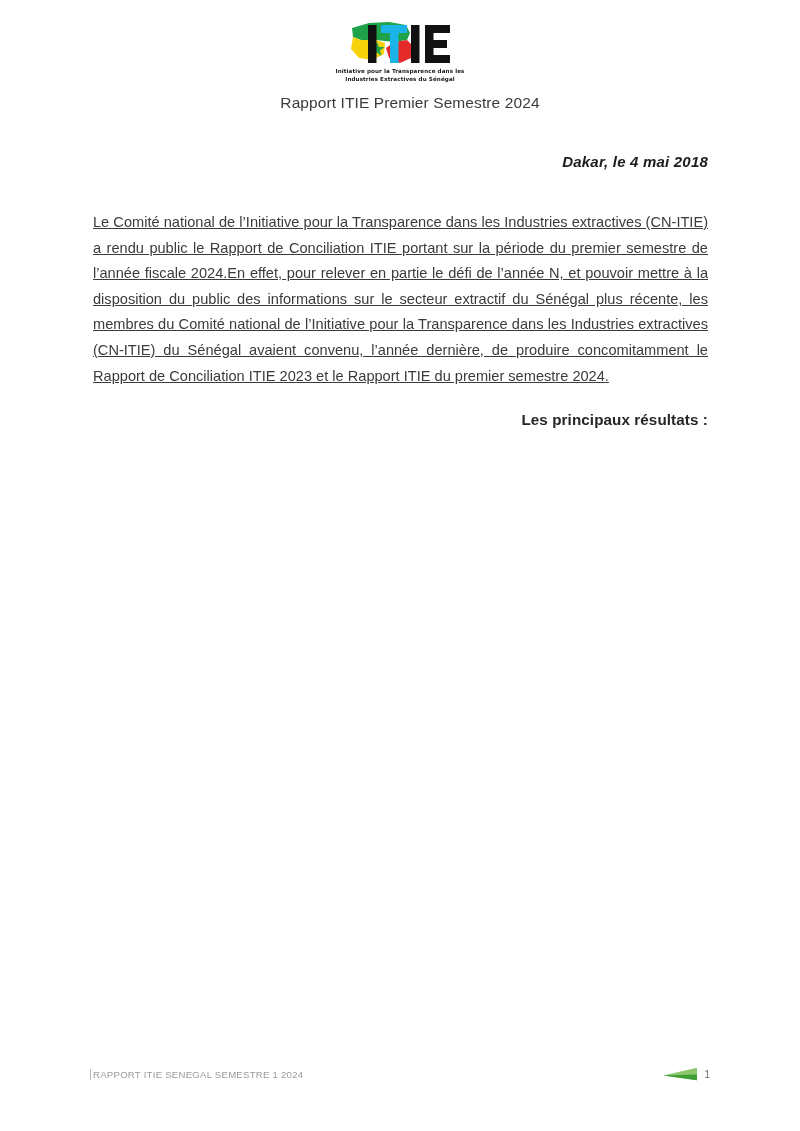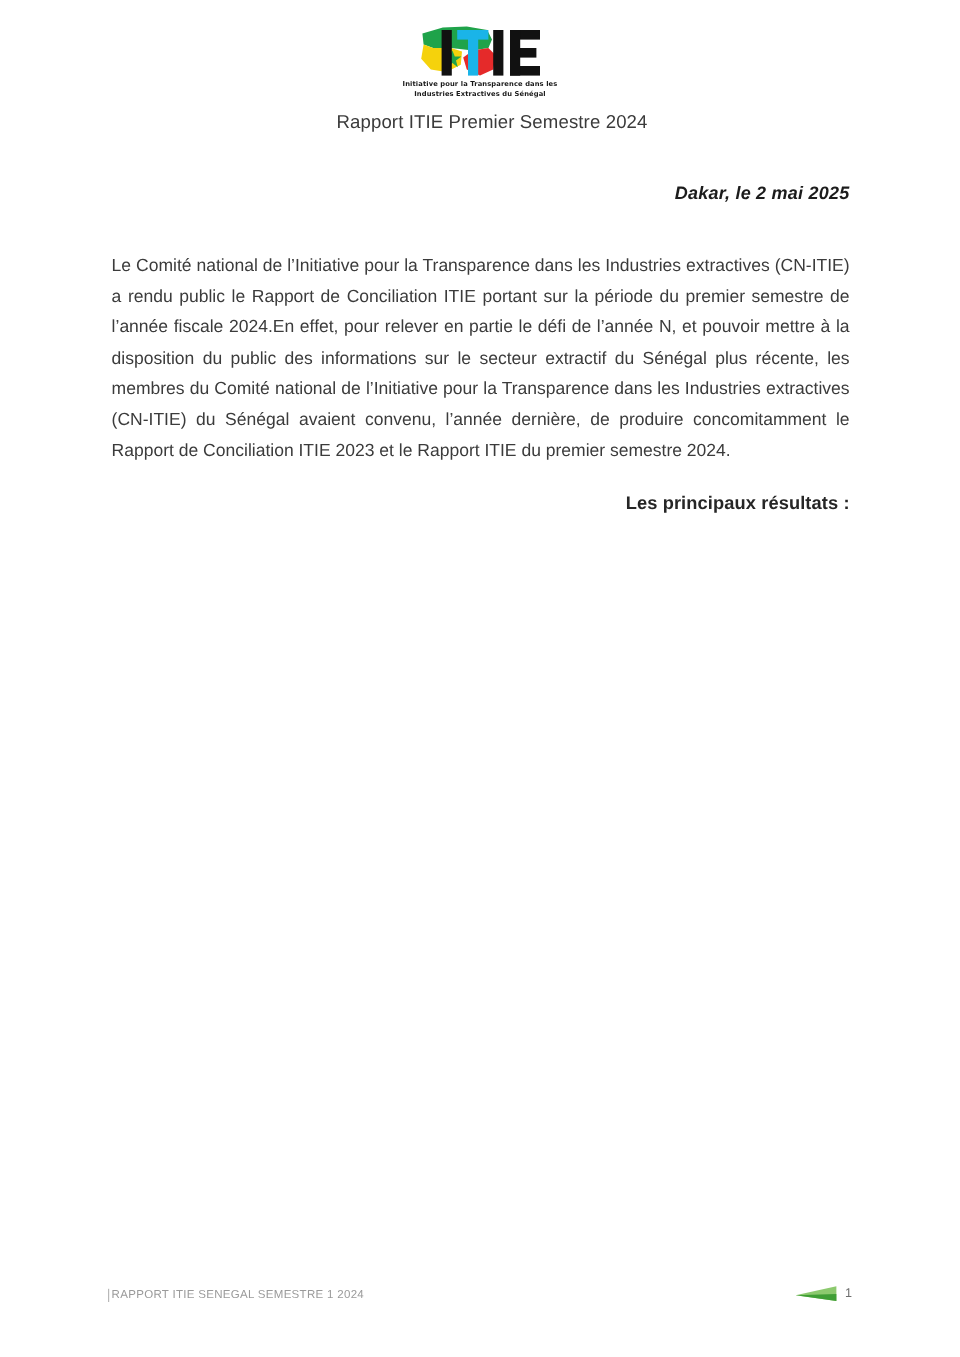--- a/index.html
+++ b/index.html
@@ -87,41 +87,42 @@
     left: 93px;
     width: 615px;
   }
   .para {
     text-align: justify;
     text-justify: inter-word;
     font-size: 14.6px;
     line-height: 25.6px;
     color: #3b3b3b;
     margin: 0 0 21px 0;
+    text-decoration: underline;
   }
   .para:last-child { margin-bottom: 0; }
 
   .section-heading {
     margin: 22px 0 0 0;
     text-align: right;
     font-size: 15.2px;
     font-weight: bold;
     color: #262626;
     letter-spacing: 0.1px;
   }
 
   
   .footer {
     position: absolute;
     left: 90px;
     top: 1063px;
     width: 620px;
     height: 22px;
     display: flex;
-    align-items: flex-end;
+    align-items: center;
     justify-content: space-between;
   }
   .footer-left {
     display: flex;
     align-items: center;
     font-size: 9.6px;
     letter-spacing: 0.25px;
     color: #9a9a9a;
     white-space: nowrap;
   }
@@ -176,21 +177,21 @@
         <rect x="158" y="44" width="44" height="16" fill="#111111"></rect>
         <rect x="158" y="74" width="50" height="16" fill="#111111"></rect>
         <rect x="158" y="14" width="17" height="76" fill="#111111"></rect>
       </g>
     </svg>
     <div class="logo-tagline">Initiative pour la Transparence dans les Industries Extractives du Sénégal</div>
   </div>
 
   <div class="doc-title">Rapport ITIE Premier Semestre 2024</div>
 
-  <div class="dateline">Dakar, le 2 mai 2025</div>
+  <div class="dateline">Dakar, le 4 mai 2018</div>
 
   <div class="body-area">
     <p class="para">Le Comité national de l’Initiative pour la Transparence dans les Industries extractives (CN-ITIE) a rendu public le Rapport de Conciliation ITIE portant sur la période du premier semestre de l’année fiscale 2024.En effet, pour relever en partie le défi de l’année N, et pouvoir mettre à la disposition du public des informations sur le secteur extractif du Sénégal plus récente, les membres du Comité national de l’Initiative pour la Transparence dans les Industries extractives (CN-ITIE) du Sénégal avaient convenu, l’année dernière, de produire concomitamment le Rapport de Conciliation ITIE 2023 et le Rapport ITIE du premier semestre 2024.</p>
     <div class="section-heading">Les principaux résultats :</div>
   </div>
 
   <div class="footer">
     <div class="footer-left">
       <span class="footer-bar"></span>
       <span>RAPPORT ITIE SENEGAL SEMESTRE 1 2024</span>

